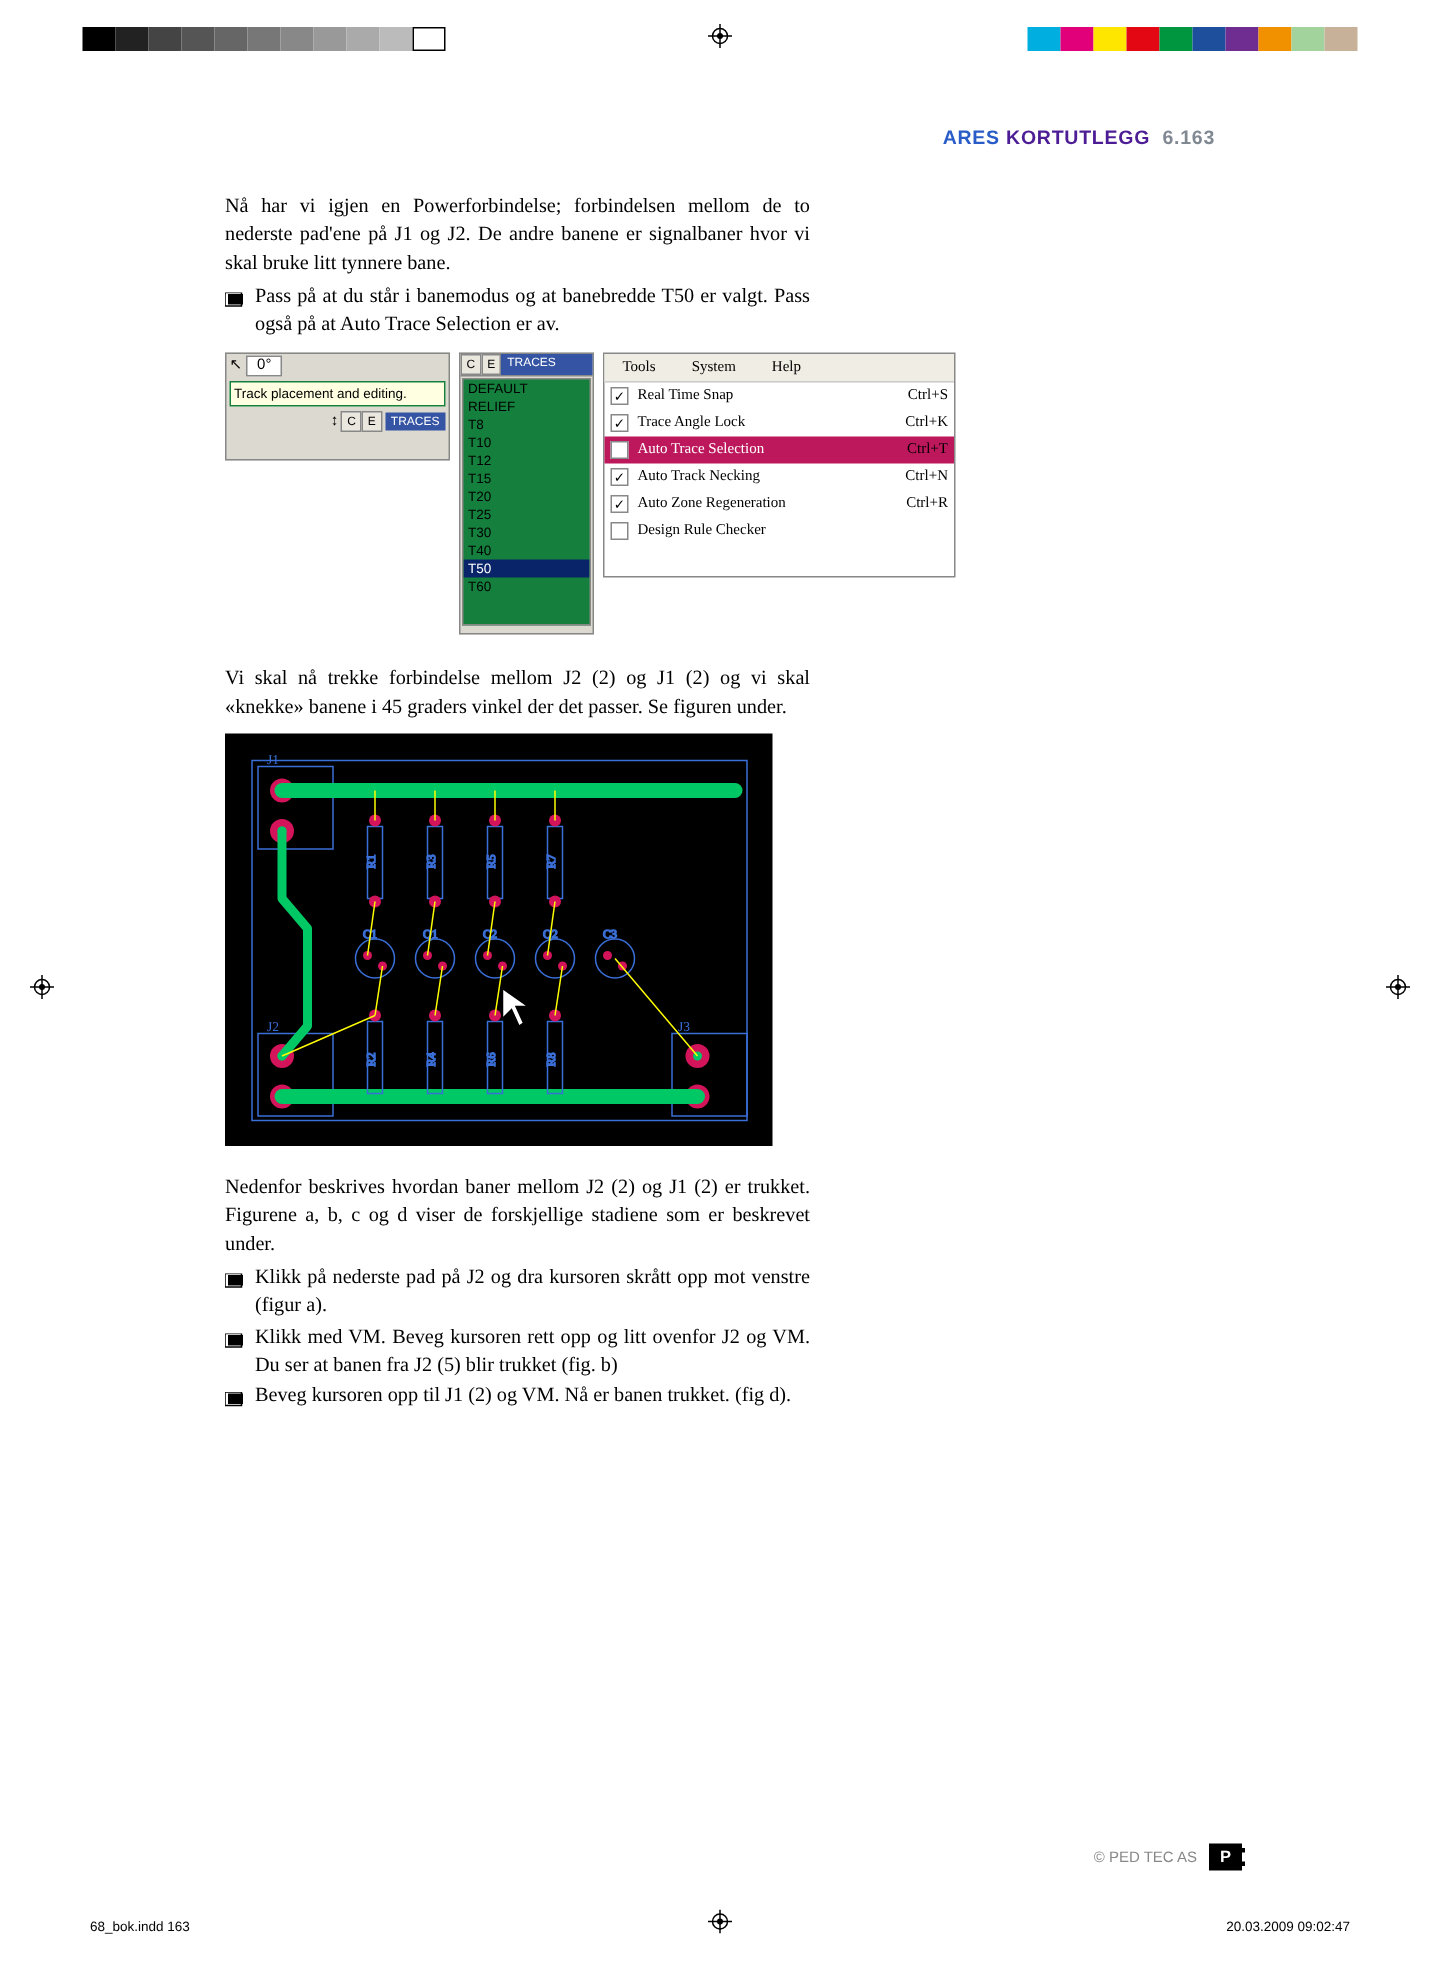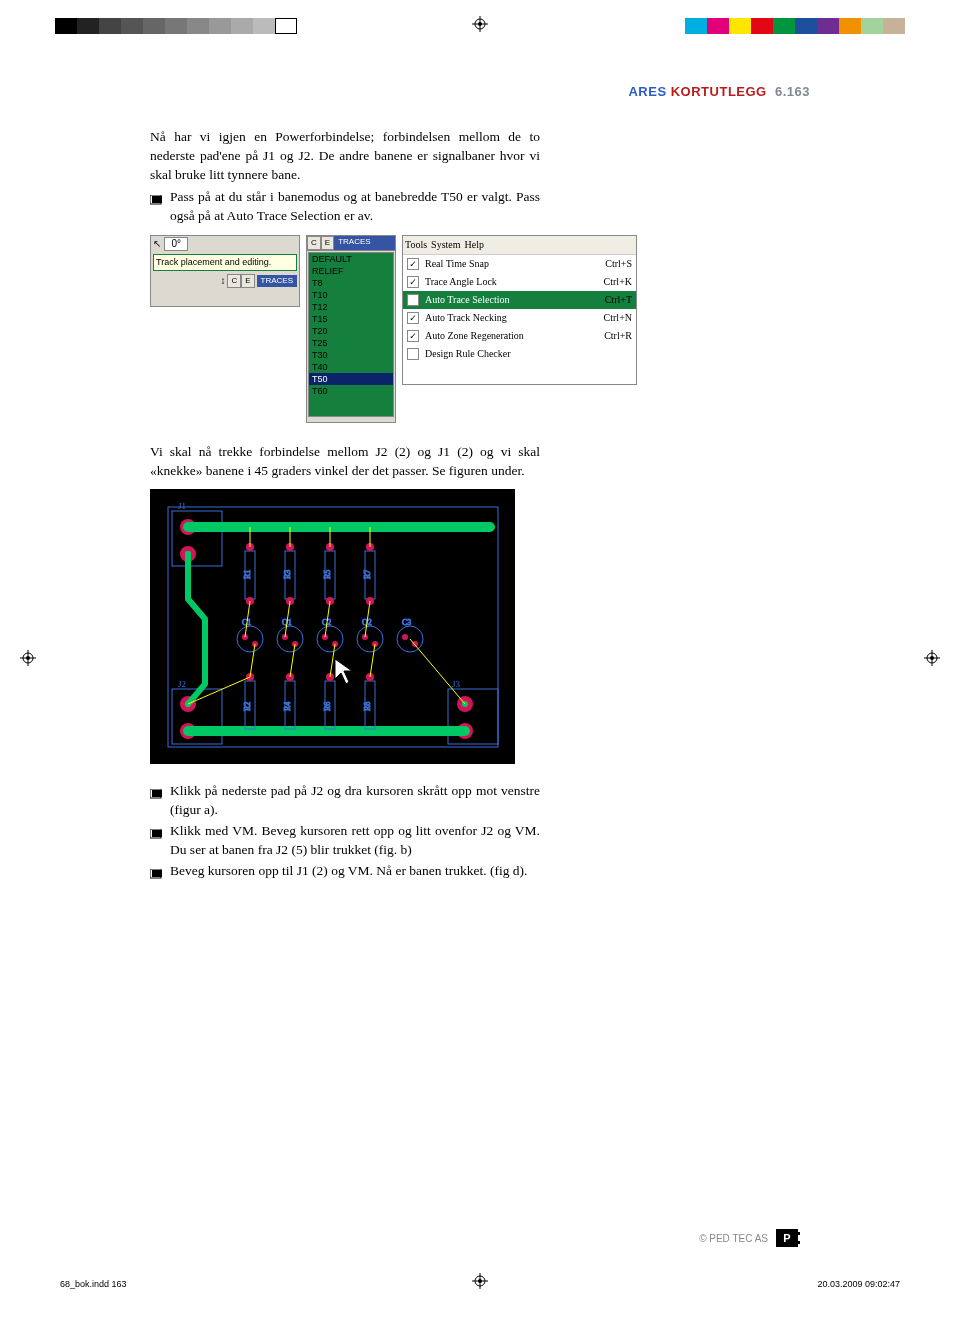--- a/index.html
+++ b/index.html
@@ -23,21 +23,21 @@
   .reg-bottom { bottom: 30px; left: 472px; }
   .page-header {
     position: absolute;
     top: 84px;
     right: 150px;
     font-family: Arial, sans-serif;
     font-size: 13px;
     letter-spacing: 0.5px;
   }
   .hdr-ares { color: #2a5cc7; font-weight: bold; }
-  .hdr-title { color: #b91c1c; font-weight: bold; }
+  .hdr-title { color: #4c1d95; font-weight: bold; }
   .hdr-page { color: #808892; font-weight: bold; }
   .content {
     position: absolute;
     top: 128px;
     left: 150px;
     width: 390px;
     font-size: 13.5px;
     line-height: 1.4;
   }
   .content p { margin-bottom: 3px; text-align: justify; }
@@ -77,40 +77,40 @@
   .traces-label { background:#3554a4; color:#fff; padding:0 4px; font-size:8px; }
   .ce-box { display:flex; }
   .ce-box span { border:1px solid #888; background:#eae7de; padding:0 3px; font-size:8px; }
   .panel2 { width: 90px; height: 188px; }
   .p2-header { display:flex; gap:0; border-bottom:1px solid #888; }
   .p2-list { background:#15803d; border:1px solid #888; margin:1px; height:165px; overflow:hidden; }
   .p2-item { padding:0 3px; font-size:9px; line-height:12px; }
   .p2-item.selected { background:#0a246a; color:#fff; }
   .panel3 { width: 235px; height: 150px; background:#fff; border:1px solid #888; }
   .p3-menu { display:flex; background:#f0ede4; border-bottom:1px solid #ccc; }
-  .p3-menu span { padding:2px 2px; font-size:10px; }
+  .p3-menu span { padding:2px 12px; font-size:10px; }
   .p3-row { display:flex; align-items:center; padding:2px 4px; font-size:10px; }
   .p3-check { width:12px; height:12px; border:1px solid #888; background:#fff; margin-right:6px; display:flex; align-items:center; justify-content:center; font-size:9px; }
   .p3-label { flex:1; }
   .p3-shortcut { color:#000; }
-  .p3-row.selected { background:#15803d; color:#fff; }
+  .p3-row.selected { background:#be185d; color:#fff; }
   .p3-row.selected .p3-check { background:#fff; color:#000; }
   .pcb {
     width: 365px;
     height: 275px;
     background: #000;
     margin: 8px 0 18px 0;
     position: relative;
     overflow: hidden;
   }
   .pcb svg { width: 100%; height: 100%; }
   .footer-right {
     position: absolute;
     bottom: 72px;
-    right: 162px;
+    right: 132px;
     display: flex;
     align-items: center;
     gap: 8px;
     font-family: Arial, sans-serif;
     font-size: 10px;
     color: #888;
   }
   .pedtec-logo {
     width: 22px; height: 18px;
     background: #000;
@@ -387,20 +387,21 @@
           <line x1="140" y1="58" x2="140" y2="38"></line>
         <line x1="180" y1="58" x2="180" y2="38"></line>
           <line x1="220" y1="58" x2="220" y2="38"></line>
         <line x1="38" y1="215" x2="100" y2="188"></line>
       </g>
 
       <path d="M185 170 L185 190 L191 184 L196 195 L199 193 L194 182 L202 182 Z" fill="#fff" stroke="#000"></path>
     </svg>
   </div>
 
+  <p>Nedenfor beskrives hvordan baner mellom J2 (2) og J1 (2) er trukket. Figurene a, b, c og d viser de forskjellige stadi­ene som er beskrevet under.</p>
 
   <div class="bullet">
     <span class="bullet-icon"><svg viewBox="0 0 12 10">
           <rect x="0" y="0" width="11" height="9" fill="none" stroke="#000"></rect>
           <rect x="2" y="1" width="10" height="7" fill="#000"></rect>
         </svg></span>
     <span class="bullet-text">Klikk på nederste pad på J2 og dra kursoren skrått opp mot venstre (figur a).</span>
   </div>
   <div class="bullet">
     <span class="bullet-icon"><svg viewBox="0 0 12 10">

